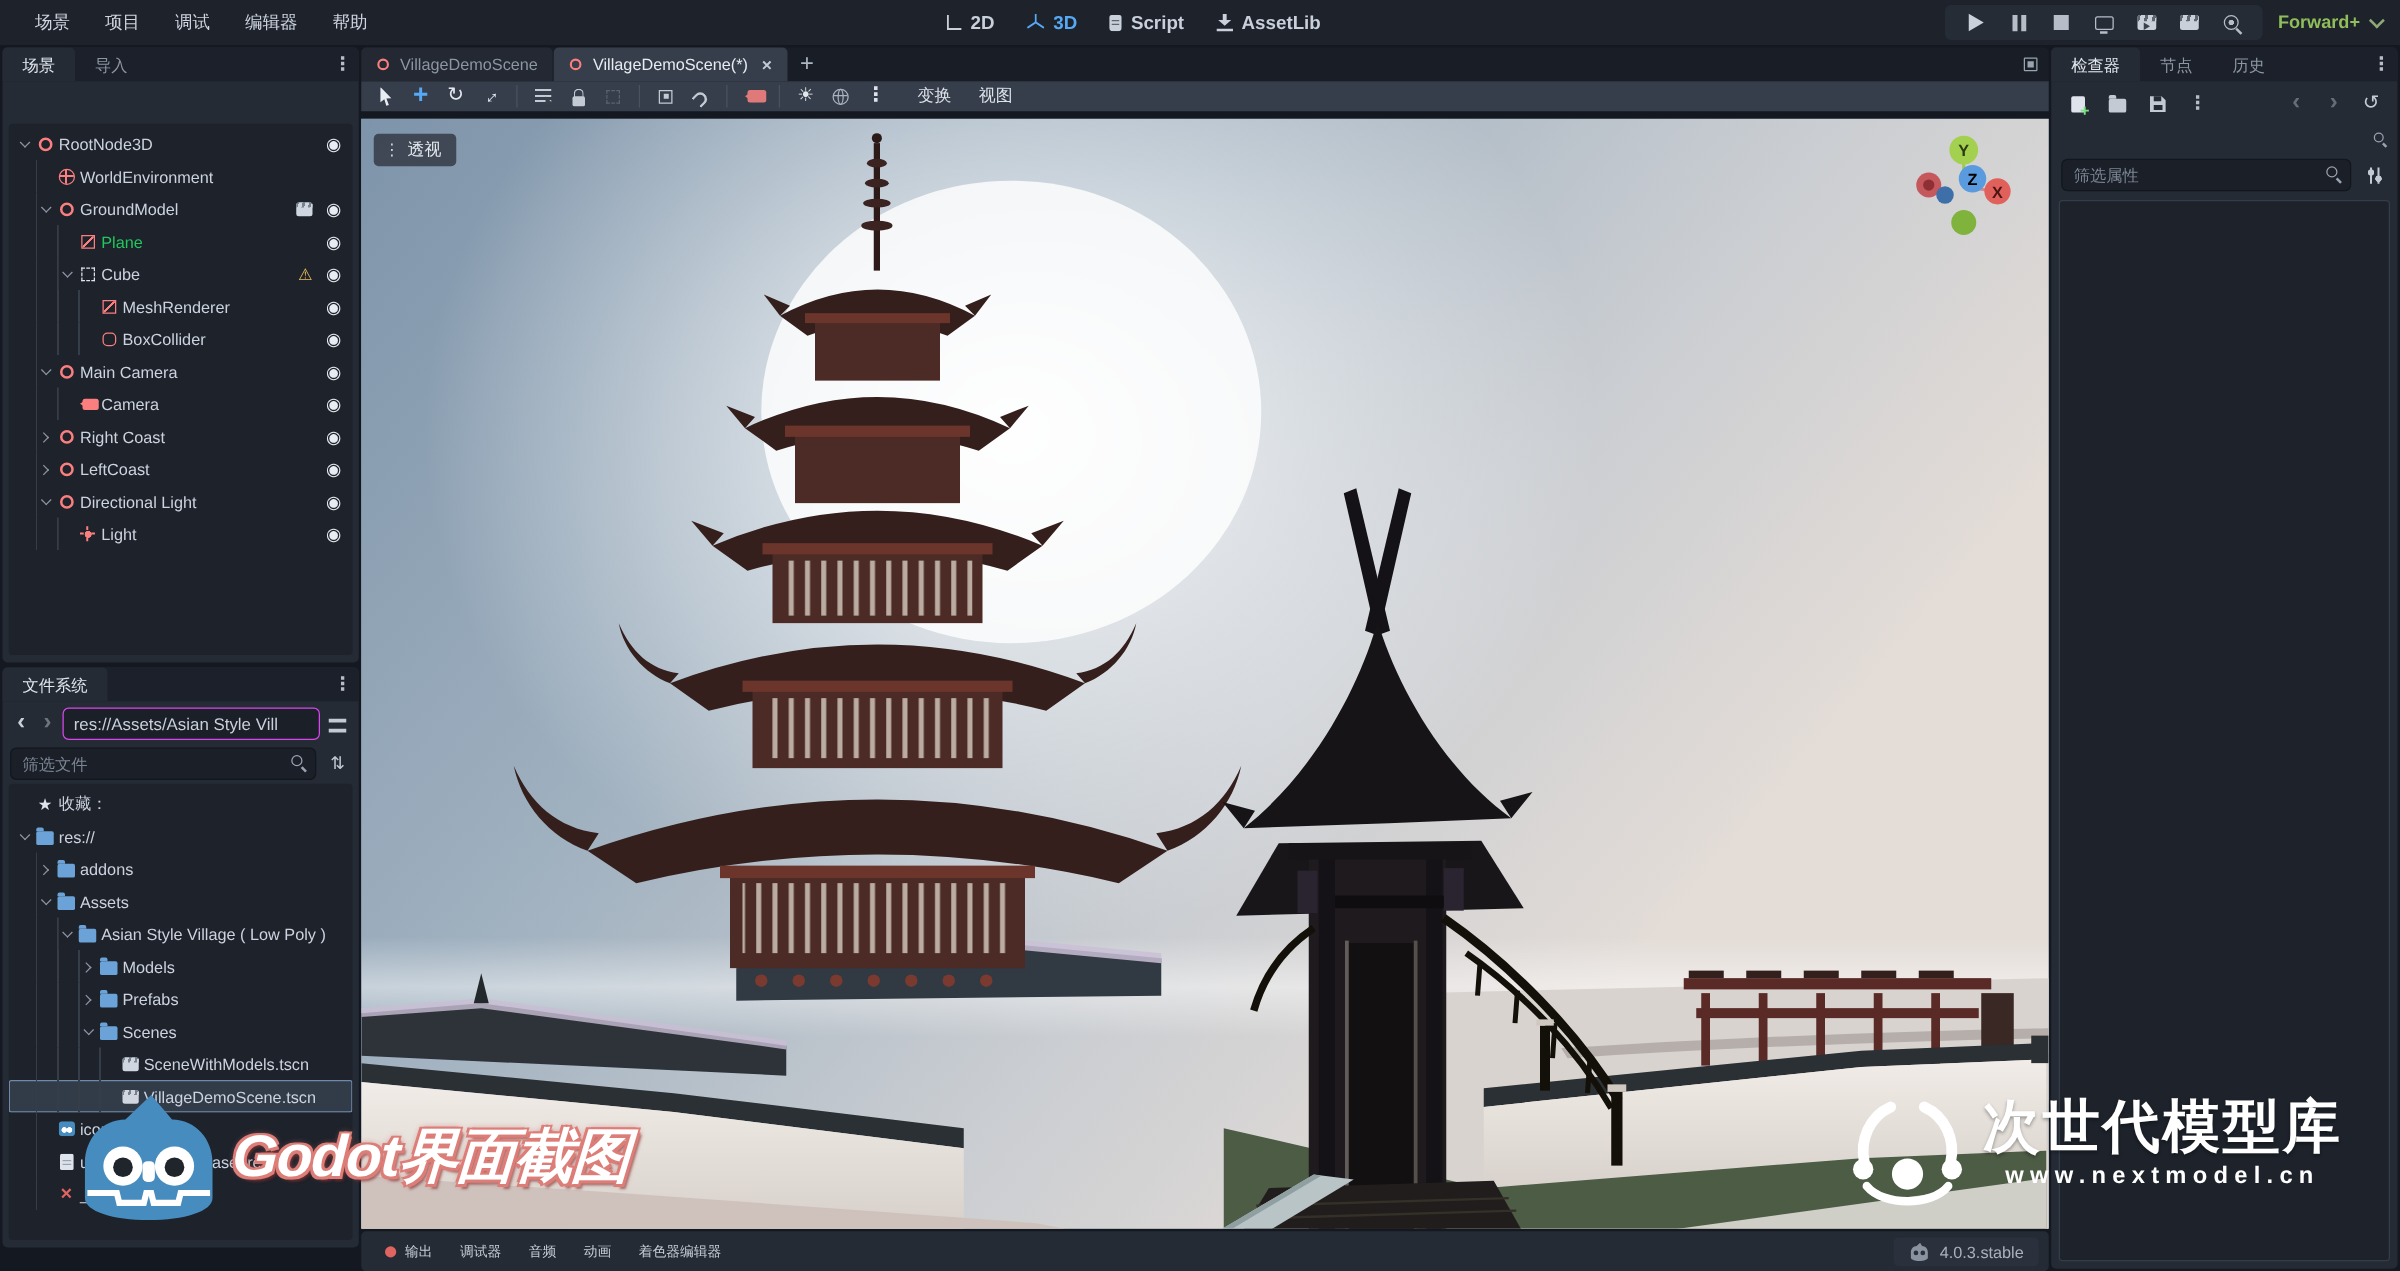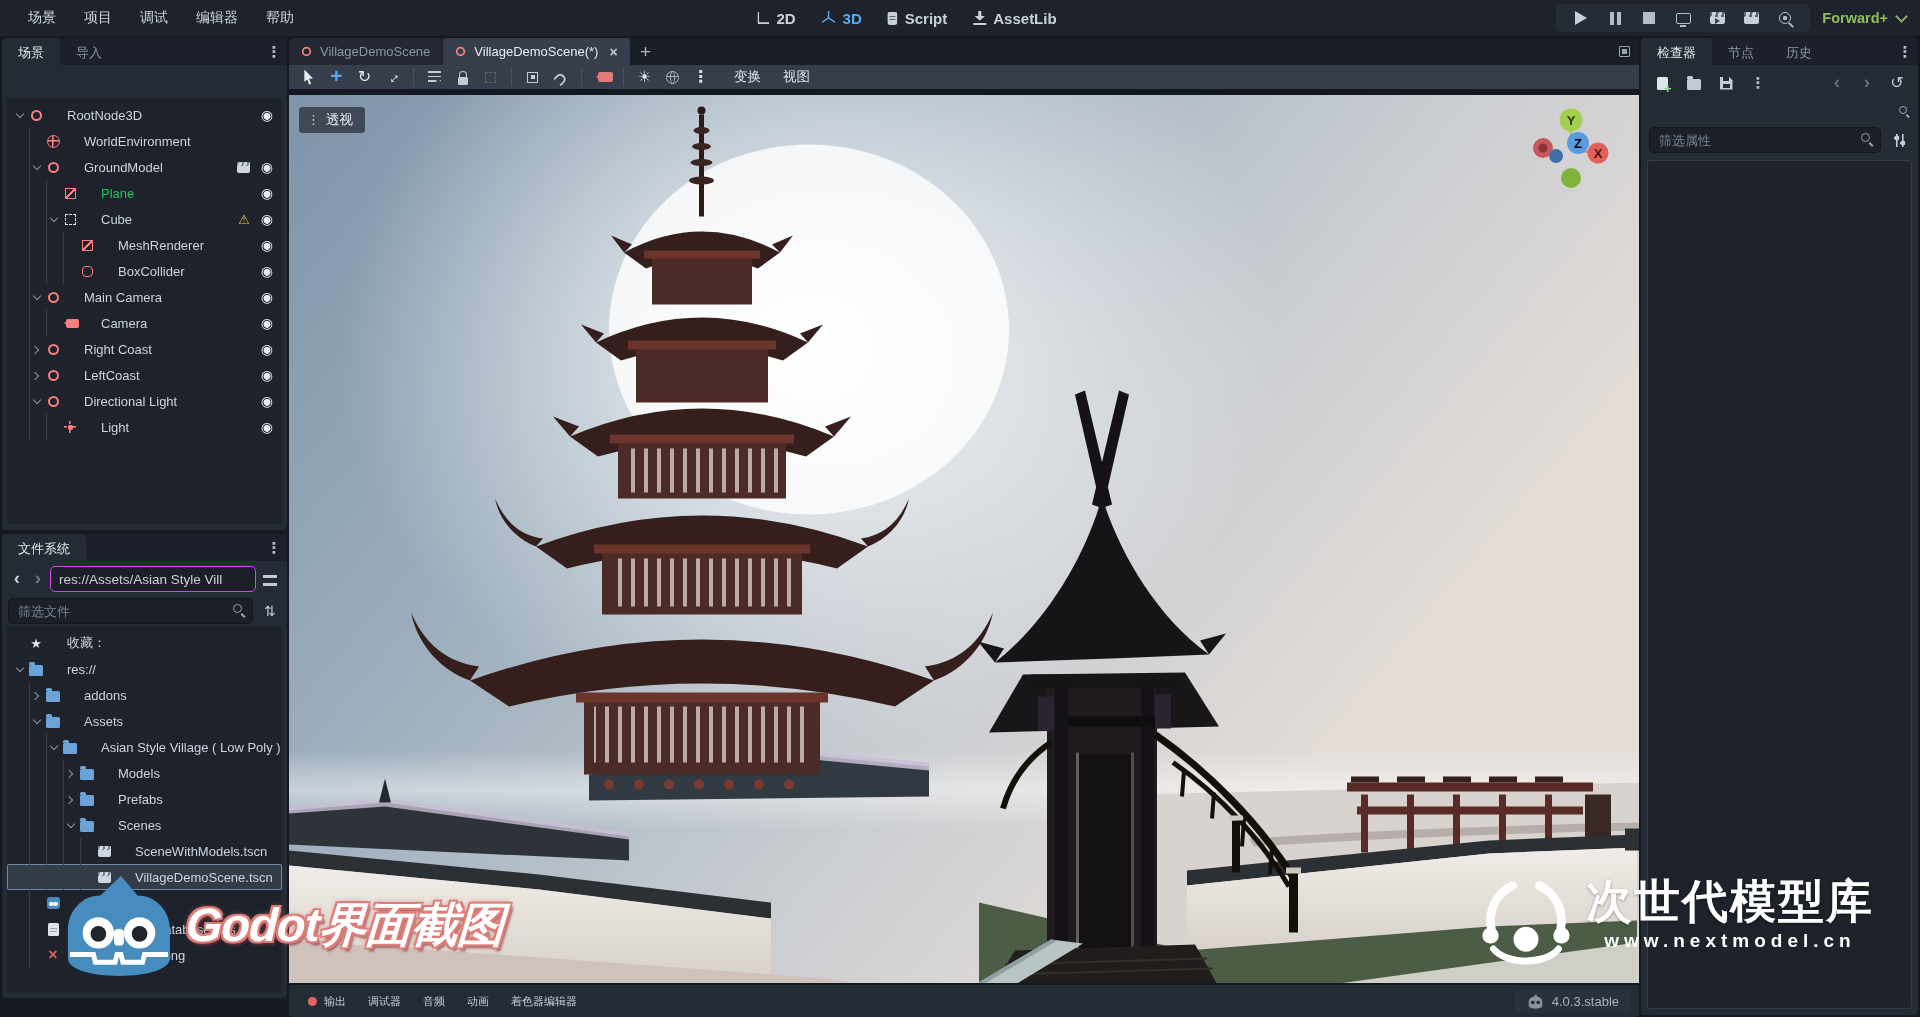--- a/index.html
+++ b/index.html
@@ -173,21 +173,21 @@
     color:#c9d0da;font-size:13px;padding:0 26px 0 9px;outline:none;font-family:inherit;min-width:0}
   .filterwrap input::placeholder{color:#7c8593}
   .filterwrap .gi-search{position:absolute;right:7px;top:5px}
   .tree{position:absolute;top:61px;bottom:6px;left:5px;right:5px;background:#1d222b;
     border-radius:3px;overflow:hidden;padding-top:3px}
   .fstree{top:93px}
   .trow{height:26px;display:flex;align-items:center;font-size:13px;color:#ccd3de;
     padding-left:6px;position:relative;white-space:nowrap}
   .trow .guides{height:100%;flex:none;
     background:repeating-linear-gradient(90deg,transparent 0 15.6px,#353d49 15.6px 17px)}
-  .trow .name{margin-left:23px}
+  .trow .name{margin-left:3px}
   .trow .iconwrap{width:16px;display:flex;justify-content:center}
   .trow .badges{position:absolute;right:32px;display:flex;gap:8px;align-items:center}
   .trow .eyewrap{position:absolute;right:9px}
   .trow.selected{background:#323b48;box-shadow:inset 0 0 0 1px #7089aa;border-radius:2px}
   .arr{width:15px;height:15px;position:relative;flex:none}
   .arr::before{content:"";position:absolute;left:4px;top:3.5px;width:5px;height:5px;
     border-right:1.7px solid #8d96a3;border-bottom:1.7px solid #8d96a3}
   .arr-open::before{transform:rotate(45deg)}
   .arr-closed::before{transform:rotate(-45deg);left:2px;top:5px}
   .arr-none::before{display:none}

